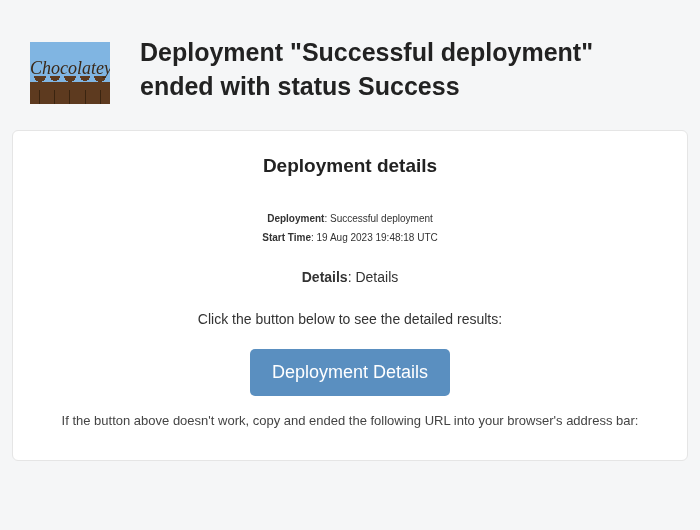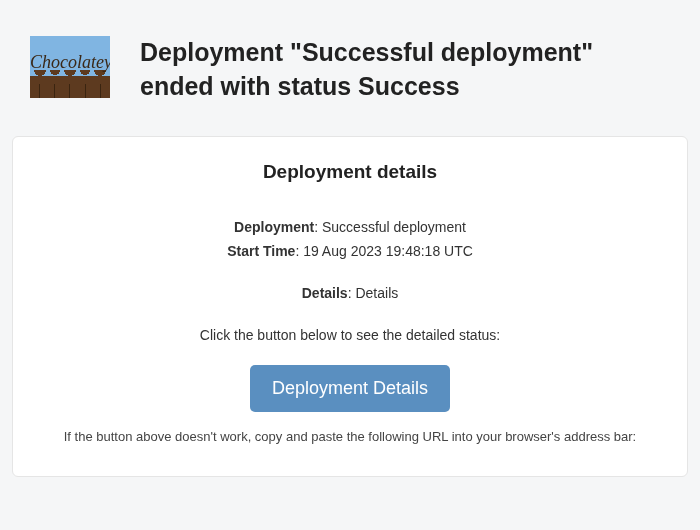--- a/index.html
+++ b/index.html
@@ -9,21 +9,21 @@
     }
     body {
       font-family: Arial, Helvetica, sans-serif;
       background: #f5f6f7;
       width: 700px;
       height: 530px;
       overflow: hidden;
     }
     .header {
       display: flex;
-      align-items: center;
+      align-items: flex-end;
       padding: 30px 48px 20px 30px;
       gap: 30px;
     }
     .logo {
       width: 80px;
       height: 62px;
       flex-shrink: 0;
       position: relative;
       background: #80b5e2;
       overflow: hidden;
@@ -78,34 +78,34 @@
     }
     .title {
       font-size: 25px;
       font-weight: bold;
       color: #222;
       line-height: 1.35;
       padding-top: 6px;
     }
     .card {
       background: #fff;
-      margin: 12px 12px 0 12px;
+      margin: 6px 12px 0 12px;
       border-radius: 6px;
       border: 1px solid #e5e5e5;
       padding: 24px 20px 22px 20px;
       text-align: center;
     }
     .card-title {
       font-size: 19px;
       font-weight: bold;
       color: #222;
       margin-bottom: 36px;
     }
     .detail-row {
-      font-size: 14px;
+      font-size: 10px;
       color: #333;
       margin-bottom: 8px;
     }
     .detail-row .label {
       font-weight: bold;
     }
     .result-row {
       margin-top: 26px;
       margin-bottom: 26px;
       font-size: 14px;
@@ -166,18 +166,18 @@
     <span class="label">Deployment</span>: <span>Successful deployment</span>
   </div>
   <div class="detail-row">
     <span class="label">Start Time</span>: <span>19 Aug 2023 19:48:18 UTC</span>
   </div>
 
   <div class="result-row">
     <span class="label">Details</span>: <span>Details</span>
   </div>
 
-  <div class="cta-text">Click the button below to see the detailed status:</div>
+  <div class="cta-text">Click the button below to see the detailed results:</div>
 
   <button class="btn">Deployment Details</button>
 
-  <div class="fallback-text">If the button above doesn't work, copy and paste the following URL into your browser's address bar:</div>
+  <div class="fallback-text">If the button above doesn't work, copy and ended the following URL into your browser's address bar:</div>
 </div>
 
 </body></html>

